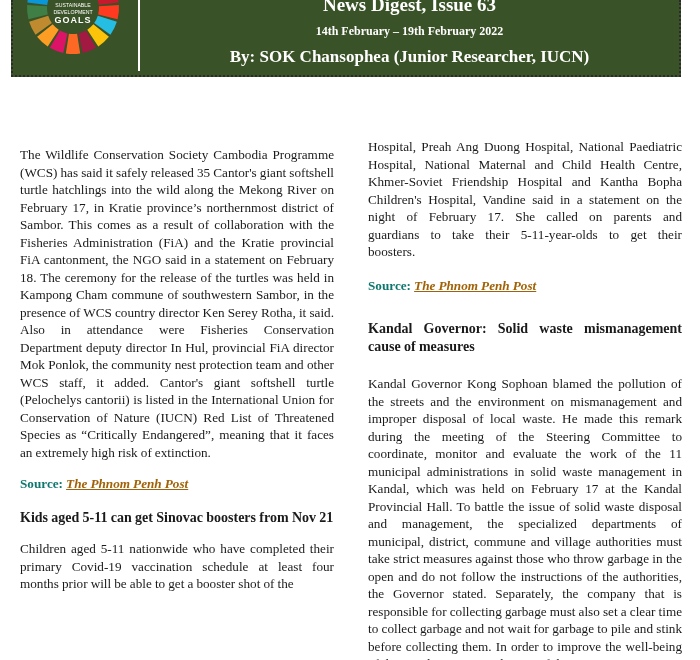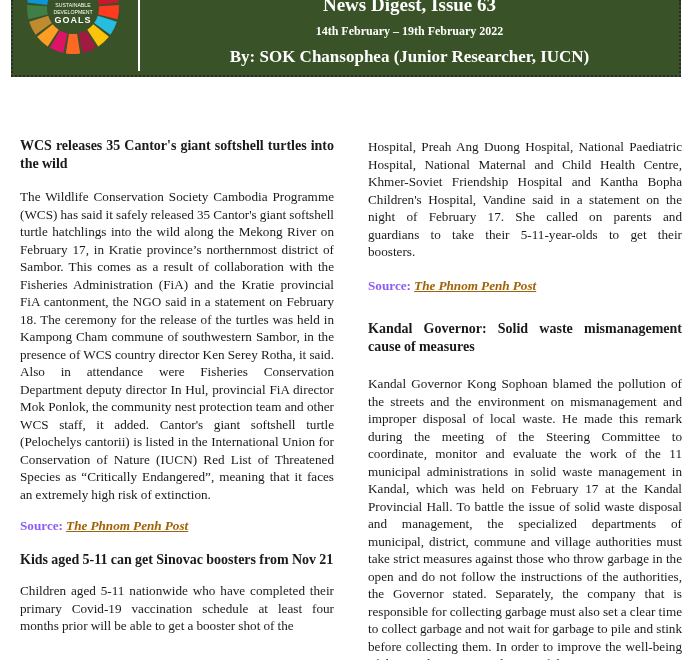--- a/index.html
+++ b/index.html
@@ -29,21 +29,21 @@
   .m-head1{margin-top:7px;}
   .m-body{margin-top:16px;}
   .m-src{margin-top:14px;}
   .m-head2{margin-top:16px;}
   .m-body2{margin-top:14px;}
   .m-para0{margin-top:8px;}
   .m-src-r{margin-top:16px;}
   .m-head-r{margin-top:26px;}
   .m-body-r{margin-top:20px;}
   .loose{word-spacing:2px;}
-  .src-label{font-weight:bold;color:#8b5cf6;}
+  .src-label{font-weight:bold;color:#0f766e;}
   a.src-link{color:#a16207;font-weight:bold;font-style:italic;text-decoration:underline;}
 </style>
 </head>
 <body>
 
 <div id="page">
 
   <div class="banner">
     <svg class="sdg-logo" viewBox="0 0 96 96">
       <g id="wheel-segments">
@@ -71,21 +71,20 @@
     </svg>
     <div class="banner-sep"></div>
     <div class="banner-text">
       <div class="bt1">News Digest, Issue 63</div>
       <div class="bt2">14th February – 19th February 2022</div>
       <div class="bt3">By: SOK Chansophea (Junior Researcher, IUCN)</div>
     </div>
   </div>
 
   <div class="col col-left">
-    <h3 class="m-head1">WCS releases 35 Cantor's giant softshell turtles into the wild</h3>
     <p class="m-body">The Wildlife Conservation Society Cambodia Programme (WCS) has said it safely released 35 Cantor's giant softshell turtle hatchlings into the wild along the Mekong River on February 17, in Kratie province’s northernmost district of Sambor. This comes as a result of collaboration with the Fisheries Administration (FiA) and the Kratie provincial FiA cantonment, the NGO said in a statement on February 18. The ceremony for the release of the turtles was held in Kampong Cham commune of southwestern Sambor, in the presence of WCS country director Ken Serey Rotha, it said. Also in attendance were Fisheries Conservation Department deputy director In Hul, provincial FiA director Mok Ponlok, the community nest protection team and other WCS staff, it added. Cantor's giant softshell turtle (Pelochelys cantorii) is listed in the International Union for Conservation of Nature (IUCN) Red List of Threatened Species as “Critically Endangered”, meaning that it faces an extremely high risk of extinction.</p>
     <p class="m-src"><span class="src-label">Source:</span>&nbsp;<a href="#" class="src-link">The Phnom Penh Post</a></p>
     <h3 class="m-head2">Kids aged 5-11 can get Sinovac boosters from Nov 21</h3>
     <p class="m-body2">Children aged 5-11 nationwide who have completed their primary Covid-19 vaccination schedule at least four months prior will be able to get a booster shot of the</p>
   </div>
 
   <div class="col col-right">
     <p class="m-para0 loose">Hospital, Preah Ang Duong Hospital, National Paediatric Hospital, National Maternal and Child Health Centre, Khmer-Soviet Friendship Hospital and Kantha Bopha Children's Hospital, Vandine said in a statement on the night of February 17. She called on parents and guardians to take their 5-11-year-olds to get their boosters.</p>
     <p class="m-src-r"><span class="src-label">Source:</span>&nbsp;<a href="#" class="src-link">The Phnom Penh Post</a></p>
     <h3 class="m-head-r">Kandal Governor: Solid waste mismanagement cause of measures</h3>

